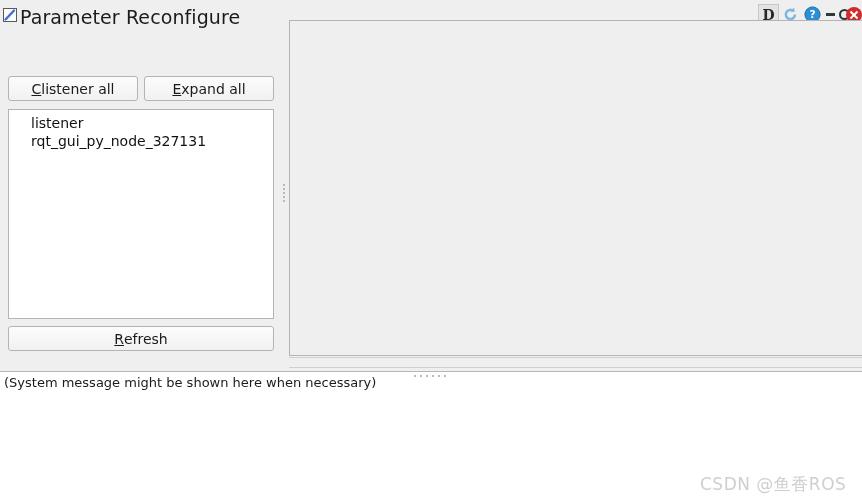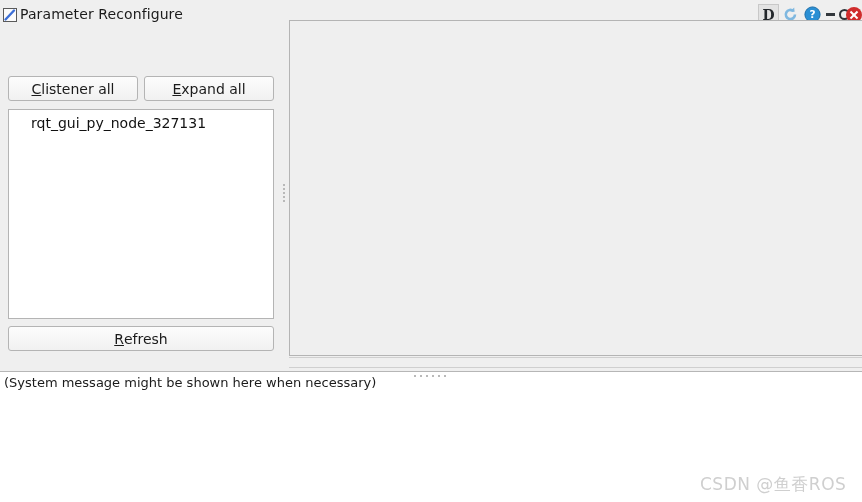--- a/index.html
+++ b/index.html
@@ -34,21 +34,21 @@
     height: 30px;
   }
   #title-icon {
     position: absolute;
     left: 2px; top: 7px;
     width: 16px; height: 16px;
   }
   #title-text {
     position: absolute;
     left: 20px; top: 6px;
-    font-size: 14px;
+    font-size: 19px;
     color: #1b1b1b;
     white-space: nowrap;
     letter-spacing: .1px;
   }
   .tb-btn {
     position: absolute;
     top: 4px;
     width: 21px; height: 21px;
     display: flex;
     align-items: center;
@@ -303,20 +303,21 @@
         <u>C</u>
         <span>listener all</span>
       </div>
 
     <div class="gbtn" id="btn-expand">
         <u>E</u>
         <span>xpand all</span>
       </div>
 
     <div id="node-list">
+      <div class="node-item">listener</div>
       <div class="node-item">rqt_gui_py_node_327131</div>
     </div>
 
     <div class="gbtn" id="btn-refresh">
         <u>R</u>
         <span>efresh</span>
       </div>
   </div>
 
   <div id="v-splitter">

